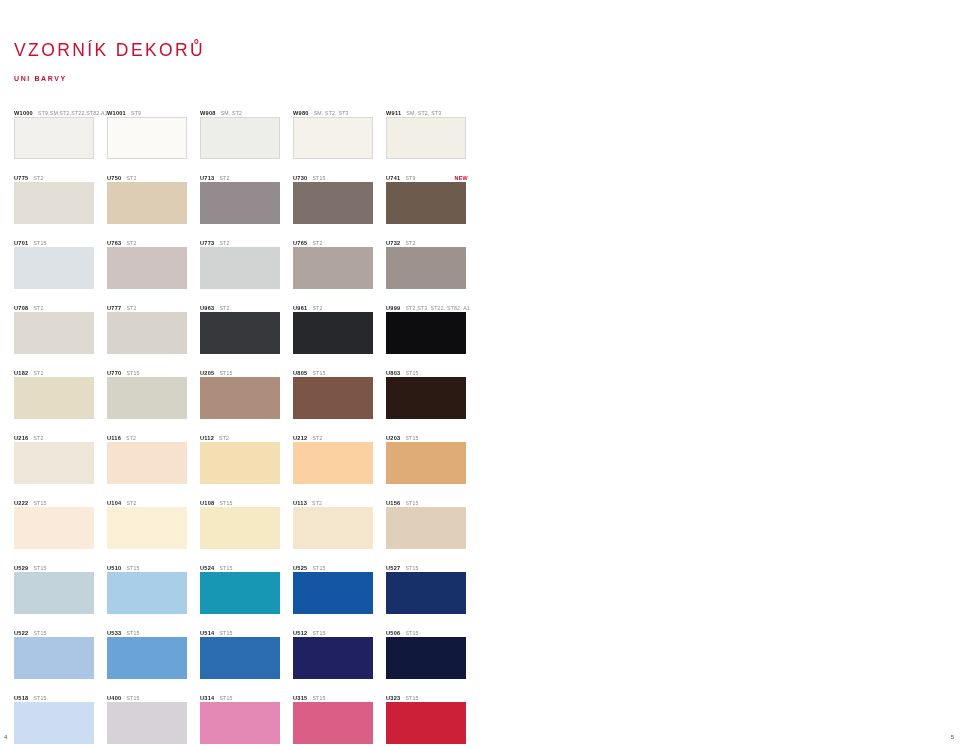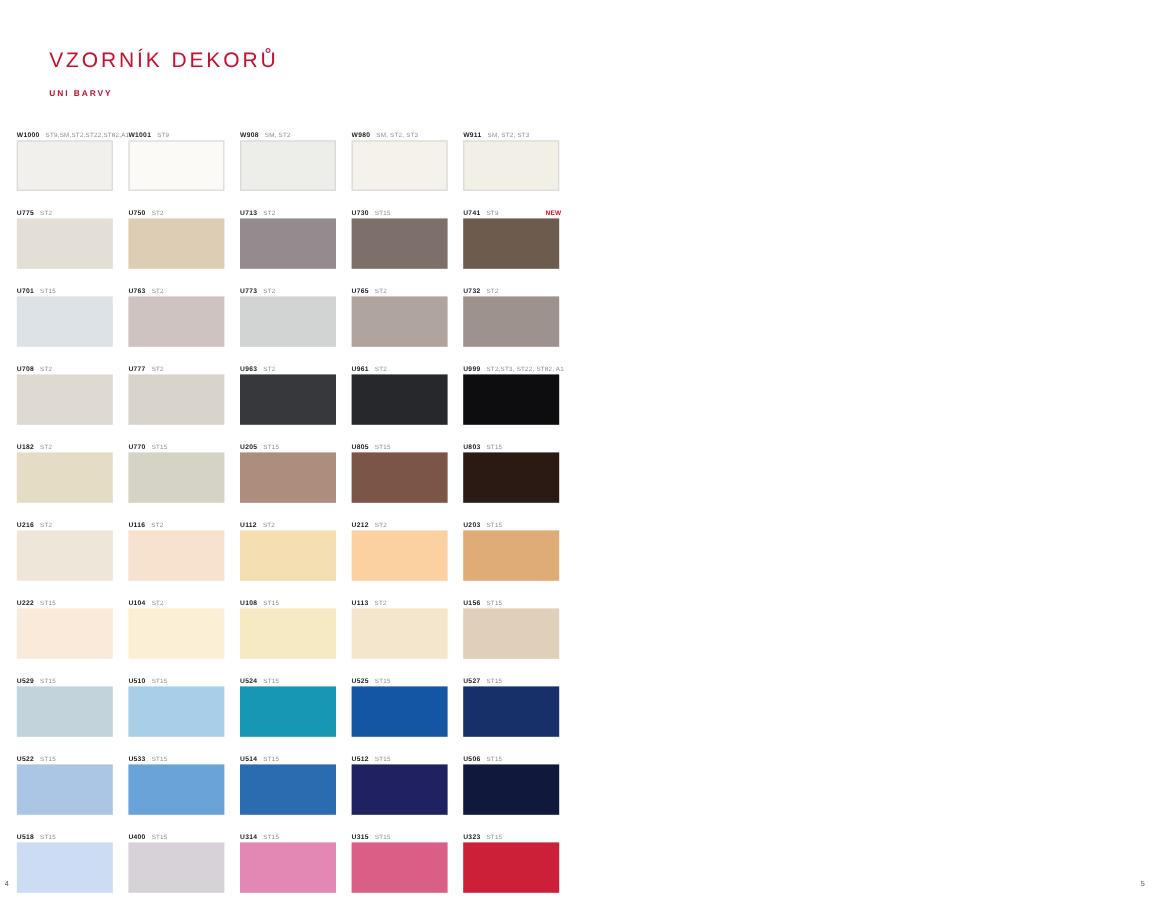--- a/index.html
+++ b/index.html
@@ -19,21 +19,21 @@
     position: relative;
     width: 480px; height: 748px;
     padding: 0;
   }
   .sheet-left  { padding-left: 14px; }
   .sheet-right { padding-left: 14px; }
 
   
   .brand-head {
     position: absolute;
-    left: 14px; top: 40px; margin-left: 27px;
+    left: 14px; top: 40px;
   }
   .brand-title {
     color: #c8102e;
     font-size: 17.5px;
     letter-spacing: 2.4px;
     font-weight: 400;
     white-space: nowrap;
   }
   .brand-sub {
     margin-top: 14px;

